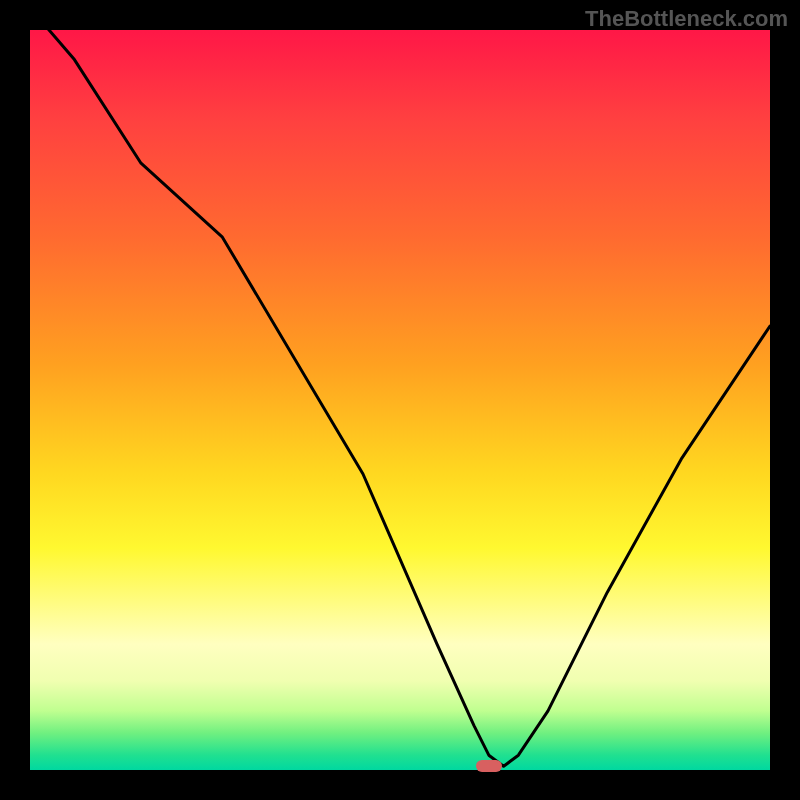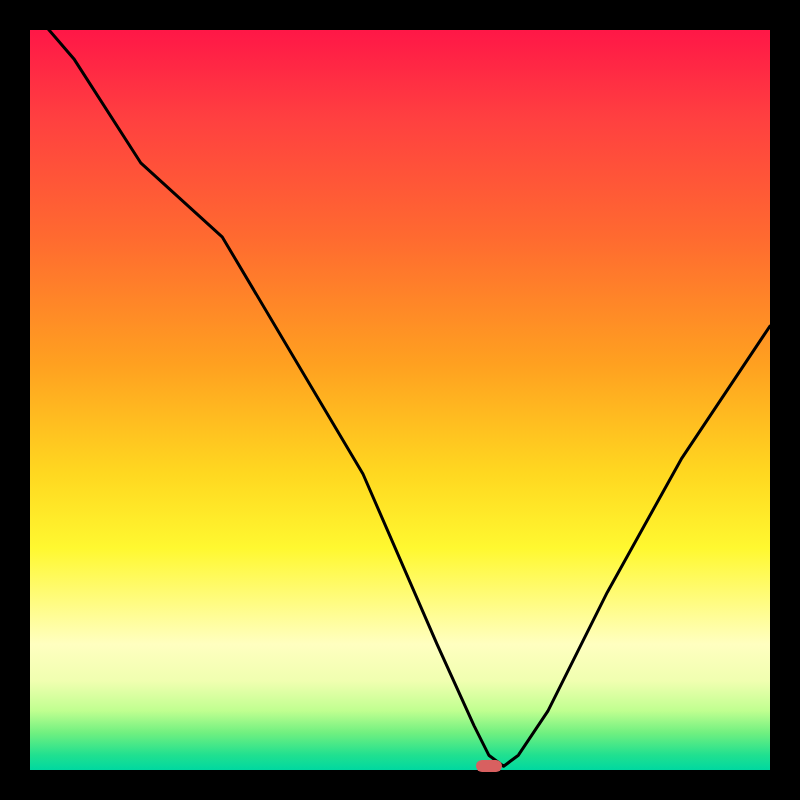--- a/index.html
+++ b/index.html
@@ -60,18 +60,19 @@
   .marker {
     position: absolute;
     z-index: 3;
     border-radius: 999px;
   }
 </style>
 </head>
 <body>
 
 <div class="outer">
+  <div class="watermark">TheBottleneck.com</div>
   <div class="plot"></div>
   <svg class="curve" viewBox="0 0 740 740" preserveAspectRatio="none">
     <path id="curve-path" fill="none" stroke="#000000" stroke-width="3" stroke-linejoin="round" stroke-linecap="round" d="M0.0 -22.2 L44.4 29.6 L111.0 133.2 L192.4 207.2 L333.0 444.0 L407.0 614.2 L444.0 695.6 L458.8 725.2 L473.6 736.3 L488.4 725.2 L518.0 680.8 L577.2 562.4 L651.2 429.2 L740.0 296.0"></path>
   </svg>
   <div id="marker" class="marker" style="left: 475.85px; top: 760.38px; width: 25.9px; height: 11.84px; background: rgb(216, 96, 96);"></div>
 </div>
 
 </body></html>

